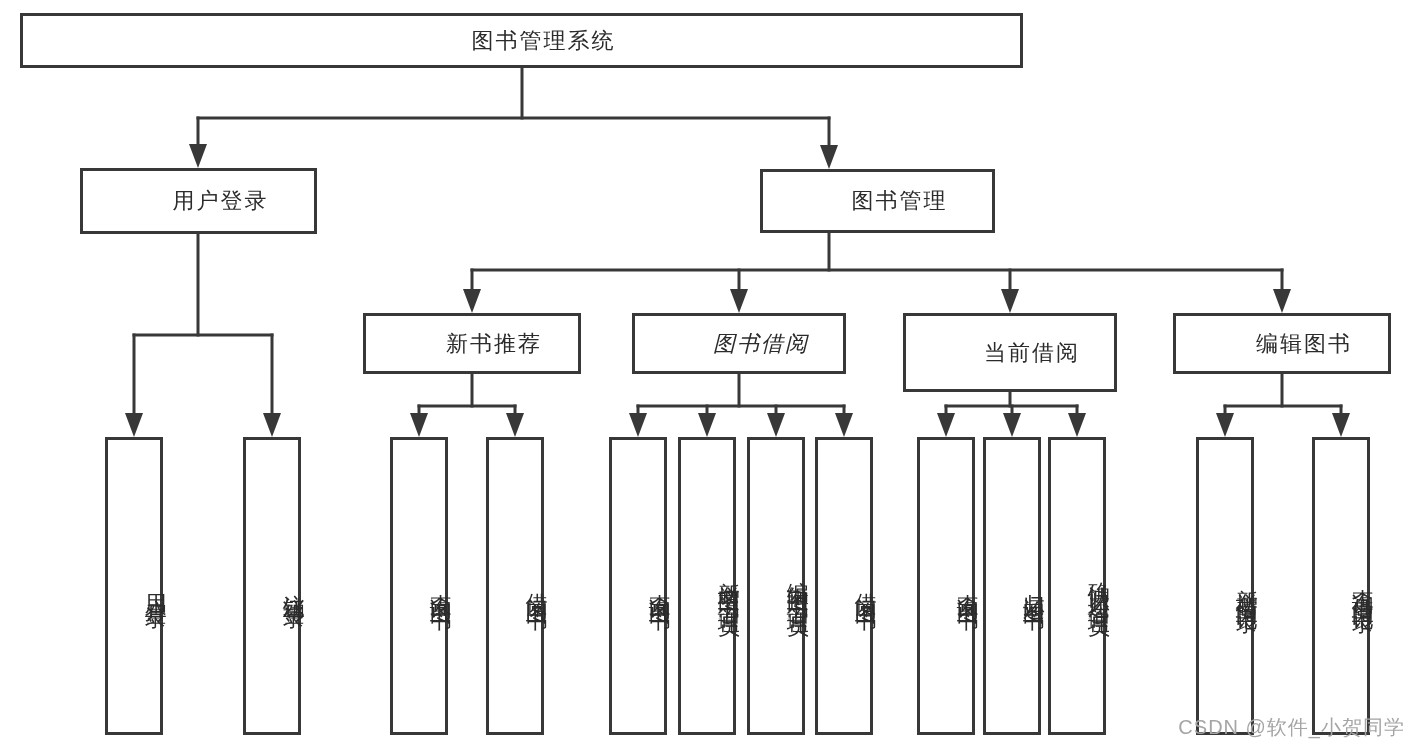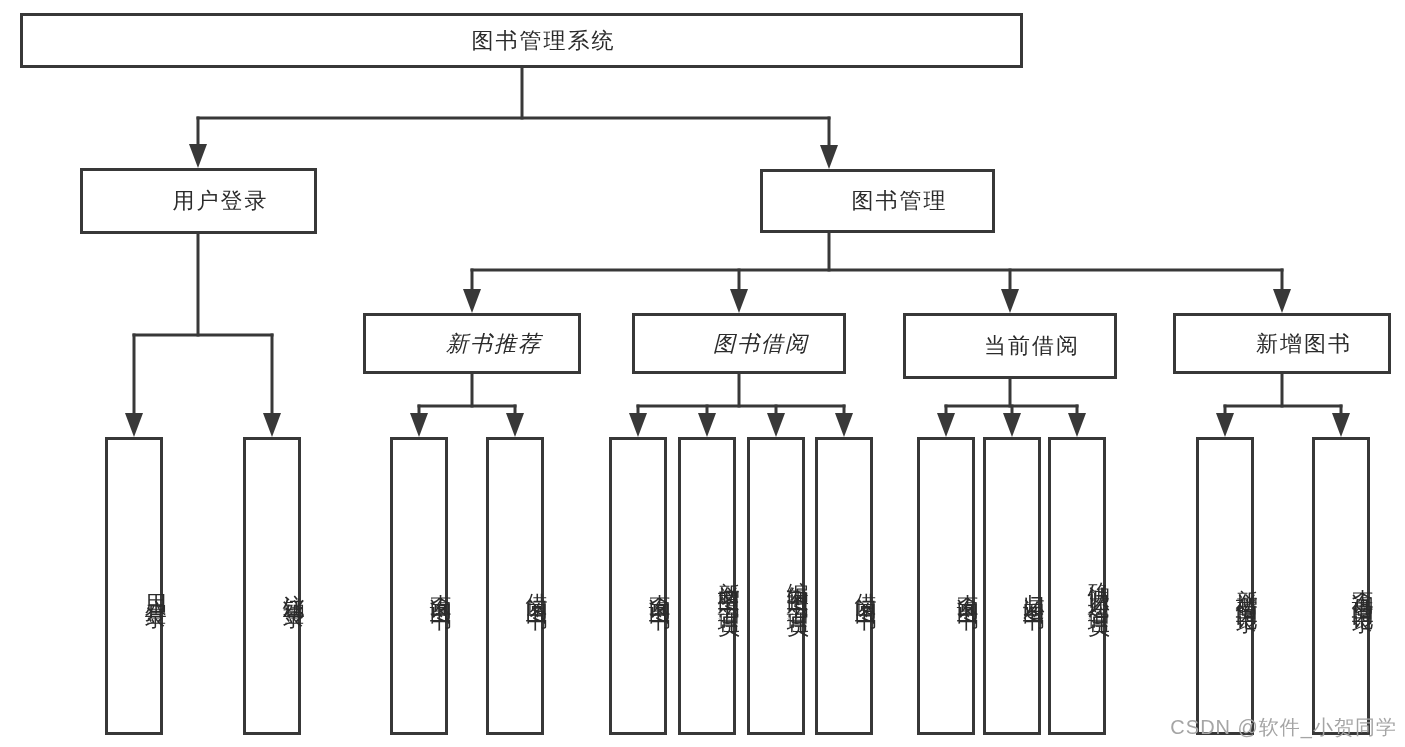--- a/index.html
+++ b/index.html
@@ -11,21 +11,21 @@
   .box{
     position:absolute;box-sizing:border-box;border:3px solid #383838;background:#ffffff;
     display:flex;align-items:center;justify-content:center;z-index:2;padding-left:44px;
   }
   .h-label{font-size:22px;letter-spacing:2px;white-space:nowrap;color:#2b2b2b;}
   .v-label{
     writing-mode:vertical-rl;text-orientation:mixed;
     font-size:22px;letter-spacing:5px;line-height:1.15;color:#2b2b2b;white-space:nowrap;
   }
   .watermark{
-    position:absolute;right:8px;top:714px;z-index:6;
+    position:absolute;right:0;top:714px;z-index:6;
     font-size:20px;color:#a5a5a5;letter-spacing:1px;white-space:nowrap;
   }
 </style>
 </head>
 <body>
 
 <div class="canvas">
 
   <svg id="conn" class="connectors" width="1405" height="747" viewBox="0 0 1405 747">
       <line x1="522" y1="68" x2="522" y2="118" stroke="#383838" stroke-width="3" stroke-linecap="square"></line>
@@ -86,31 +86,31 @@
     <span class="h-label">图书管理系统</span>
   </div>
 
   <div class="box" style="left:80px;top:168px;width:237px;height:66px;">
     <span class="h-label">用户登录</span>
   </div>
   <div class="box" style="left:712px;top:169px;width:235px;height:64px;margin-left:48px;">
     <span class="h-label">图书管理</span>
   </div>
 
-  <div class="box" style="left:363px;top:313px;width:218px;height:61px;font-style:italic;">
+  <div class="box" style="left:363px;top:313px;width:218px;height:61px;">
     <span class="h-label">新书推荐</span>
   </div>
   <div class="box" style="left:632px;top:313px;width:214px;height:61px;font-style:italic;">
     <span class="h-label">图书借阅</span>
   </div>
-  <div class="box" style="left:903px;top:313px;width:214px;height:66px;">
+  <div class="box" style="left:903px;top:313px;width:214px;height:79px;">
     <span class="h-label">当前借阅</span>
   </div>
   <div class="box" style="left:1173px;top:313px;width:218px;height:61px;">
-    <span class="h-label">新增图书</span>
+    <span class="h-label">编辑图书</span>
   </div>
 
   <div class="box" style="left:105px;top:437px;width:58px;height:298px;">
     <span class="v-label">用户登录</span>
   </div>
   <div class="box" style="left:243px;top:437px;width:58px;height:298px;">
     <span class="v-label">注销登录</span>
   </div>
 
   <div class="box" style="left:390px;top:437px;width:58px;height:298px;">

